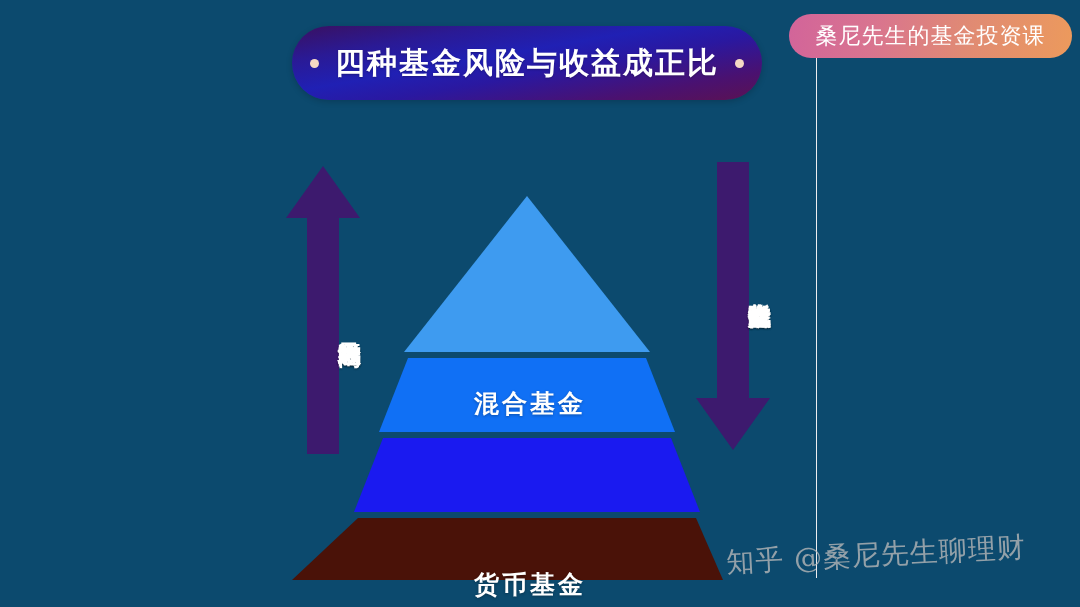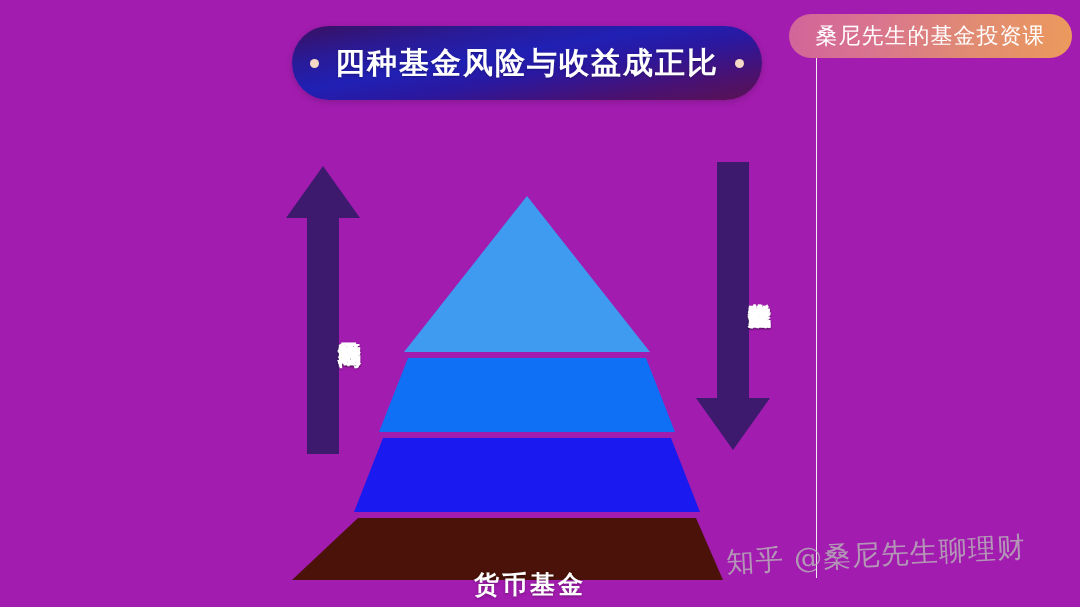--- a/index.html
+++ b/index.html
@@ -13,21 +13,21 @@
     font-family: "Liberation Sans", sans-serif;
     overflow: hidden;
     position: relative;
   }
 
   #stage {
     position: absolute;
     left: 0; top: 0;
     width: 1080px;
     height: 607px;
-    background: #a21caf;
+    background: #0c4a6e;
   }
 
   
   .divider-line {
     position: absolute;
     left: 816px;
     top: 58px;
     width: 1px;
     height: 520px;
     background: #ededf0;
@@ -187,20 +187,21 @@
     <svg viewBox="0 0 500 410" xmlns="http://www.w3.org/2000/svg">
 
       <polygon points="247,16 370,172 124,172" fill="#3e9bf0"></polygon>
 
       <polygon points="128,178 366,178 395,252 99,252" fill="#1070f5"></polygon>
 
       <polygon points="103,258 391,258 420,332 74,332" fill="#1a1af0"></polygon>
 
       <polygon points="78,338 416,338 443,400 12,400" fill="#4a1208"></polygon>
     </svg>
+    <div class="layer-label lbl-1">混合基金</div>
     <div class="layer-label lbl-3">货币基金</div>
   </div>
 
   <div class="arrow arrow-left">
     <svg viewBox="0 0 78 288" xmlns="http://www.w3.org/2000/svg">
       <polygon points="39,0 76,52 55,52 55,288 23,288 23,52 2,52" fill="#3d1a6e"></polygon>
     </svg>
     <div class="arrow-text">风险逐级增高</div>
   </div>
 

